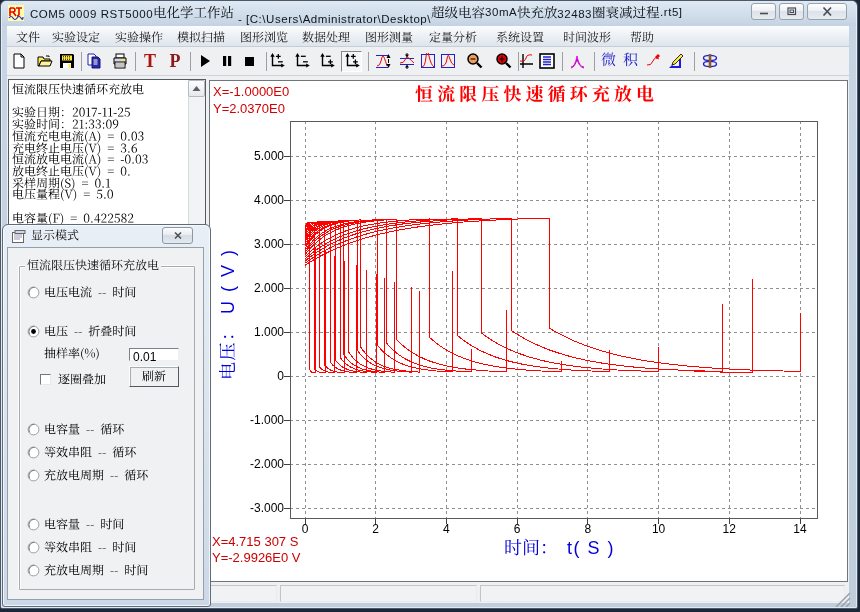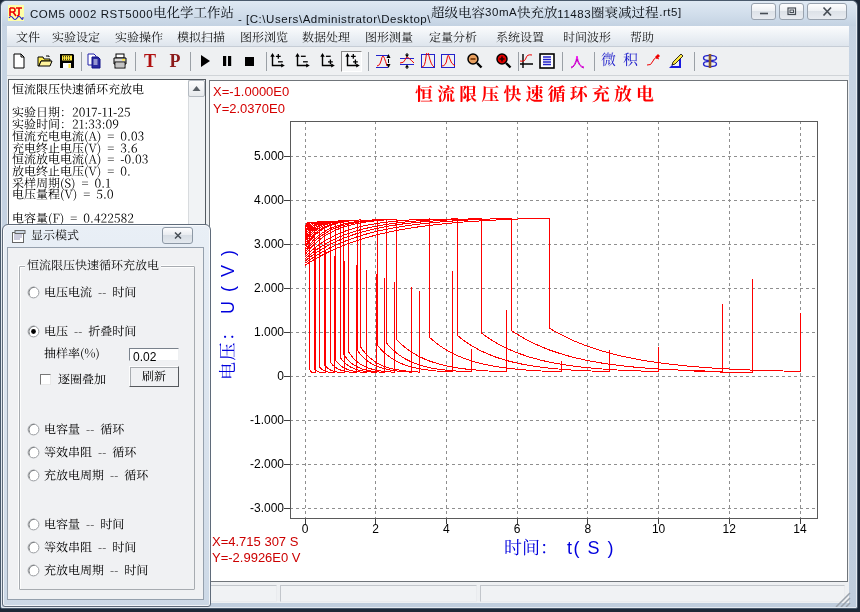--- a/index.html
+++ b/index.html
@@ -15,33 +15,33 @@
 <div style="position:absolute;left:779px;top:3px;width:25px;height:17px;background:linear-gradient(180deg,#fefefe,#eef1f4 45%,#dce1e7 45%,#e8ecf1);border:1px solid #98a2ae;border-radius:3px"></div>
 <svg style="position:absolute;left:779px;top:3px" width="25" height="17">
     <rect x="9" y="5" width="7.5" height="6.5" fill="none" stroke="#464d55" stroke-width="1.2"></rect>
     <rect x="11" y="7" width="3.5" height="2.5" fill="none" stroke="#464d55" stroke-width="1"></rect>
   </svg>
 <div style="position:absolute;left:807px;top:3px;width:40px;height:17px;background:linear-gradient(180deg,#fefefe,#eef1f4 45%,#dce1e7 45%,#e8ecf1);border:1px solid #98a2ae;border-radius:3px"></div>
 <svg style="position:absolute;left:807px;top:3px" width="40" height="17">
     <path d="M16.5 4.5l7.5 8M24 4.5l-7.5 8" stroke="#464d55" stroke-width="1.7"></path>
   </svg>
 <div style="position:absolute;left:30px;top:5px;height:16px;display:flex;align-items:flex-start;font:11.5px 'Liberation Sans',sans-serif;letter-spacing:.55px;color:#10151b">
-    <span style="white-space:pre;margin-top:2.5px">COM5 0002 RST5000</span>
+    <span style="white-space:pre;margin-top:2.5px">COM5 0009 RST5000</span>
     <svg style="flex:none;margin-top:0.5px" width="81" height="15">
       <path d="M5.9 5.3H2.6V2.8H5.9ZM5.9 5.7V8.1H2.6V5.7ZM6.8 5.3V2.8H10.3V5.3ZM6.8 5.7H10.3V8.1H6.8ZM2.6 9.1V8.5H5.9V10.8C5.9 11.8 6.3 12.1 7.7 12.1H9.6C12.4 12.1 13.1 12.0 13.1 11.5C13.1 11.3 12.9 11.2 12.6 11.0L12.6 9.0H12.4C12.2 9.9 12.0 10.8 11.9 11.0C11.8 11.1 11.7 11.1 11.5 11.2C11.2 11.2 10.6 11.2 9.7 11.2H7.8C6.9 11.2 6.8 11.1 6.8 10.6V8.5H10.3V9.3H10.4C10.7 9.3 11.2 9.1 11.2 9.0V2.9C11.5 2.9 11.7 2.8 11.8 2.7L10.7 1.8L10.2 2.4H6.8V0.6C7.1 0.5 7.3 0.4 7.3 0.2L5.9 0.0V2.4H2.7L1.7 1.9V9.4H1.9C2.2 9.4 2.6 9.2 2.6 9.1Z M24.6 2.5C23.8 3.7 22.5 5.0 21.0 6.3V0.8C21.4 0.8 21.5 0.7 21.5 0.5L20.1 0.3V7.0C19.2 7.8 18.3 8.4 17.3 9.0L17.4 9.2C18.4 8.8 19.3 8.3 20.1 7.7V10.9C20.1 11.8 20.5 12.1 21.8 12.1H23.4C25.9 12.1 26.5 11.9 26.5 11.5C26.5 11.3 26.4 11.2 26.1 11.0L26.0 9.0H25.8C25.6 9.9 25.5 10.8 25.4 11.0C25.3 11.1 25.2 11.1 25.0 11.2C24.8 11.2 24.2 11.2 23.5 11.2H21.9C21.2 11.2 21.0 11.0 21.0 10.7V7.1C22.7 5.9 24.2 4.6 25.2 3.4C25.5 3.5 25.6 3.5 25.8 3.4ZM17.6 0.1C16.7 2.9 15.2 5.6 13.8 7.2L14.0 7.3C14.7 6.7 15.4 6.0 16.0 5.2V12.4H16.2C16.5 12.4 16.9 12.2 16.9 12.2V4.4C17.1 4.4 17.3 4.3 17.3 4.1L16.9 4.0C17.5 3.0 18.0 2.0 18.5 0.9C18.8 0.9 18.9 0.8 19.0 0.6Z M29.8 0.3 29.6 0.4C30.1 1.0 30.8 1.9 30.9 2.6C31.8 3.3 32.5 1.4 29.8 0.3ZM32.8 0.1 32.6 0.2C33.1 0.7 33.6 1.7 33.6 2.5C34.5 3.3 35.5 1.3 32.8 0.1ZM33.4 6.5V8.0H27.6L27.7 8.4H33.4V11.1C33.4 11.3 33.3 11.4 33.0 11.4C32.7 11.4 30.9 11.2 30.9 11.2V11.4C31.6 11.5 32.0 11.6 32.3 11.8C32.5 12.0 32.6 12.2 32.7 12.5C34.1 12.3 34.3 11.9 34.3 11.1V8.4H39.6C39.8 8.4 39.9 8.3 39.9 8.2C39.4 7.7 38.7 7.1 38.7 7.1L38.0 8.0H34.3V7.0C34.6 7.0 34.7 6.9 34.7 6.7L34.6 6.7C35.5 6.3 36.4 5.8 36.9 5.4C37.2 5.4 37.4 5.3 37.5 5.2L36.5 4.3L35.9 4.8H29.9L30.0 5.2H35.7C35.2 5.7 34.6 6.2 34.1 6.6ZM37.0 0.1C36.6 1.0 36.0 2.1 35.4 2.9H29.4C29.3 2.7 29.3 2.4 29.2 2.1L28.9 2.1C29.0 3.1 28.5 4.1 28.0 4.4C27.7 4.6 27.5 4.9 27.7 5.2C27.8 5.5 28.3 5.4 28.6 5.2C29.0 4.9 29.4 4.3 29.4 3.4H38.3C38.1 3.9 37.7 4.5 37.5 4.9L37.7 5.0C38.2 4.7 39.1 4.0 39.5 3.5C39.8 3.5 39.9 3.5 40.0 3.4L38.9 2.3L38.3 2.9H35.8C36.6 2.3 37.4 1.5 37.9 0.8C38.2 0.9 38.3 0.8 38.4 0.6Z M41.1 10.9 41.2 11.3H53.1C53.3 11.3 53.4 11.3 53.5 11.1C53.0 10.7 52.2 10.1 52.2 10.1L51.5 10.9H47.7V2.5H52.2C52.4 2.5 52.5 2.4 52.6 2.3C52.1 1.8 51.3 1.2 51.3 1.2L50.6 2.1H42.0L42.1 2.5H46.8V10.9Z M61.0 0.1C60.3 2.4 59.1 4.7 58.0 6.1L58.2 6.3C59.1 5.5 59.9 4.4 60.7 3.2H61.7V12.5H61.9C62.3 12.5 62.6 12.2 62.6 12.2V8.9H66.3C66.5 8.9 66.7 8.8 66.7 8.7C66.2 8.3 65.5 7.7 65.5 7.7L64.9 8.5H62.6V6.0H66.1C66.3 6.0 66.4 5.9 66.4 5.8C66.0 5.4 65.3 4.8 65.3 4.8L64.7 5.6H62.6V3.2H66.7C66.9 3.2 67.0 3.1 67.0 3.0C66.6 2.6 65.9 2.0 65.9 2.0L65.2 2.8H60.9C61.3 2.2 61.6 1.5 61.9 0.8C62.2 0.9 62.3 0.7 62.4 0.6ZM57.8 0.1C57.0 2.7 55.7 5.3 54.4 6.9L54.6 7.0C55.3 6.4 55.9 5.7 56.5 4.9V12.5H56.6C57.0 12.5 57.4 12.2 57.4 12.2V4.3C57.6 4.3 57.7 4.2 57.8 4.0L57.2 3.8C57.8 2.9 58.3 1.9 58.7 0.8C59.0 0.8 59.1 0.7 59.2 0.6Z M69.8 0.1 69.6 0.2C70.0 0.9 70.5 1.9 70.6 2.7C71.4 3.5 72.3 1.7 69.8 0.1ZM68.8 4.3 68.6 4.4C69.3 5.8 69.4 7.9 69.5 8.9C70.1 9.9 71.2 7.5 68.8 4.3ZM72.8 2.4 72.2 3.2H68.0L68.1 3.6H73.6C73.8 3.6 73.9 3.6 74.0 3.4C73.5 3.0 72.8 2.4 72.8 2.4ZM77.4 0.2 76.0 0.1V6.5H74.7L73.7 6.1V12.4H73.8C74.2 12.4 74.5 12.3 74.5 12.2V11.5H78.4V12.3H78.5C78.9 12.3 79.3 12.1 79.3 12.1V7.0C79.6 7.0 79.7 6.9 79.8 6.8L78.8 6.0L78.4 6.5H76.9V3.6H80.0C80.2 3.6 80.3 3.5 80.3 3.4C79.9 3.0 79.2 2.5 79.2 2.5L78.7 3.2H76.9V0.6C77.2 0.5 77.4 0.4 77.4 0.2ZM74.5 11.1V6.9H78.4V11.1ZM68.0 10.6 68.6 11.7C68.7 11.7 68.8 11.5 68.8 11.4C70.9 10.5 72.4 9.9 73.4 9.4L73.4 9.2L71.3 9.8C71.8 8.1 72.4 6.2 72.7 4.9C73.0 4.9 73.2 4.7 73.2 4.6L71.8 4.2C71.6 5.8 71.2 8.1 70.9 9.8C69.6 10.2 68.6 10.5 68.0 10.6Z" fill="#10151b"></path>
     </svg>
     <span style="white-space:pre;margin-top:8px"> - [C:\Users\Administrator\Desktop\</span>
     <svg style="flex:none;margin-top:0.5px" width="54" height="15">
       <path d="M4.9 5.3 3.6 5.2V10.3C3.0 9.9 2.6 9.3 2.2 8.4C2.3 7.8 2.4 7.1 2.5 6.6C2.8 6.6 2.9 6.4 3.0 6.2L1.7 6.0C1.6 8.1 1.3 10.7 0.4 12.3L0.6 12.4C1.4 11.5 1.8 10.2 2.1 8.8C3.2 11.5 4.7 12.0 7.7 12.0C8.9 12.0 11.4 12.0 12.5 12.0C12.5 11.6 12.7 11.3 13.1 11.3V11.1C11.8 11.1 9.0 11.1 7.8 11.1C6.4 11.1 5.3 11.1 4.4 10.8V7.6H6.4C6.6 7.6 6.8 7.6 6.8 7.4C6.4 7.0 5.8 6.5 5.8 6.5L5.2 7.2H4.4V5.7C4.7 5.6 4.8 5.5 4.9 5.3ZM4.7 0.2 3.4 0.1V2.1H1.1L1.2 2.5H3.4V4.4H0.7L0.8 4.8H6.6C6.8 4.8 6.9 4.8 7.0 4.6C6.6 4.2 5.9 3.7 5.9 3.7L5.3 4.4H4.2V2.5H6.4C6.6 2.5 6.7 2.4 6.7 2.3C6.3 1.9 5.6 1.4 5.6 1.4L5.1 2.1H4.2V0.6C4.5 0.5 4.7 0.4 4.7 0.2ZM9.6 0.8H6.4L6.5 1.2H8.5C8.5 2.6 8.1 4.2 6.1 5.6L6.3 5.8C8.8 4.5 9.3 2.8 9.5 1.2H11.6C11.5 2.8 11.4 3.8 11.1 4.0C11.0 4.1 10.9 4.1 10.7 4.1C10.5 4.1 9.6 4.0 9.1 4.0V4.2C9.6 4.3 10.1 4.4 10.2 4.5C10.4 4.7 10.4 4.9 10.4 5.1C10.9 5.1 11.4 5.0 11.7 4.8C12.2 4.4 12.4 3.3 12.4 1.3C12.7 1.3 12.9 1.2 13.0 1.1L12.0 0.3L11.5 0.8ZM7.9 9.2V6.4H11.2V9.2ZM7.9 10.4V9.6H11.2V10.5H11.4C11.7 10.5 12.1 10.3 12.1 10.2V6.6C12.4 6.5 12.6 6.4 12.7 6.3L11.6 5.5L11.1 6.0H8.0L7.1 5.6V10.7H7.2C7.5 10.7 7.9 10.5 7.9 10.4Z M14.0 10.5 14.6 11.6C14.7 11.6 14.8 11.5 14.9 11.3C16.5 10.5 17.7 9.8 18.6 9.3L18.5 9.1C16.7 9.7 14.8 10.3 14.0 10.5ZM22.6 4.6C22.4 4.7 22.2 4.7 22.1 4.8L23.0 5.5L23.3 5.1H24.8C24.5 6.6 23.9 7.9 23.1 9.0C21.9 7.5 21.2 5.5 20.8 3.2L20.8 1.3H23.9C23.6 2.3 23.0 3.7 22.6 4.6ZM17.7 0.7 16.4 0.2C16.0 1.2 15.1 3.1 14.3 3.9C14.2 4.0 13.9 4.0 13.9 4.0L14.4 5.2C14.5 5.2 14.6 5.1 14.7 5.0C15.5 4.8 16.3 4.6 16.8 4.4C16.1 5.5 15.2 6.7 14.4 7.3C14.3 7.4 14.0 7.5 14.0 7.5L14.5 8.7C14.6 8.7 14.7 8.6 14.8 8.4C16.5 7.9 17.9 7.4 18.7 7.1L18.7 6.9C17.3 7.1 16.0 7.3 15.0 7.4C16.4 6.2 17.9 4.5 18.7 3.3C19.0 3.4 19.1 3.3 19.2 3.2L18.0 2.4C17.8 2.9 17.5 3.4 17.1 4.0L14.7 4.1C15.6 3.2 16.6 1.9 17.2 1.0C17.5 1.0 17.6 0.9 17.7 0.7ZM24.8 1.5C25.1 1.4 25.3 1.4 25.4 1.2L24.4 0.4L23.9 0.9H18.4L18.6 1.3H20.0C19.9 5.6 20.0 9.4 17.2 12.3L17.5 12.5C19.9 10.5 20.6 7.8 20.7 4.7C21.1 6.7 21.7 8.4 22.6 9.7C21.7 10.7 20.5 11.6 19.1 12.2L19.2 12.5C20.8 11.9 22.0 11.1 23.0 10.2C23.7 11.1 24.7 11.9 25.8 12.4C26.0 12.0 26.3 11.8 26.6 11.7L26.6 11.5C25.4 11.1 24.4 10.4 23.6 9.6C24.7 8.3 25.3 6.9 25.8 5.2C26.1 5.2 26.2 5.2 26.3 5.1L25.3 4.2L24.8 4.7H23.4C23.9 3.7 24.5 2.3 24.8 1.5Z M32.9 5.3H29.6V2.8H32.9ZM32.9 5.7V8.1H29.6V5.7ZM33.8 5.3V2.8H37.3V5.3ZM33.8 5.7H37.3V8.1H33.8ZM29.6 9.1V8.5H32.9V10.8C32.9 11.8 33.3 12.1 34.7 12.1H36.6C39.4 12.1 40.1 12.0 40.1 11.5C40.1 11.3 39.9 11.2 39.6 11.0L39.6 9.0H39.4C39.2 9.9 39.0 10.8 38.9 11.0C38.8 11.1 38.7 11.1 38.5 11.2C38.2 11.2 37.6 11.2 36.7 11.2H34.8C33.9 11.2 33.8 11.1 33.8 10.6V8.5H37.3V9.3H37.4C37.7 9.3 38.2 9.1 38.2 9.0V2.9C38.5 2.9 38.7 2.8 38.8 2.7L37.7 1.8L37.2 2.4H33.8V0.6C34.1 0.5 34.3 0.4 34.3 0.2L32.9 0.0V2.4H29.7L28.7 1.9V9.4H28.9C29.2 9.4 29.6 9.2 29.6 9.1Z M46.3 0.0 46.2 0.1C46.6 0.5 47.1 1.1 47.2 1.7C48.2 2.2 48.9 0.4 46.3 0.0ZM48.4 3.0 48.3 3.1C49.3 3.7 50.7 4.7 51.2 5.6C52.3 6.0 52.4 3.8 48.4 3.0ZM46.3 3.3 45.1 2.7C44.6 3.7 43.3 5.0 42.1 5.8L42.2 6.0C43.7 5.4 45.1 4.3 45.8 3.4C46.1 3.5 46.3 3.4 46.3 3.3ZM42.7 1.2 42.5 1.2C42.6 2.1 42.1 2.9 41.5 3.2C41.3 3.4 41.1 3.7 41.2 4.0C41.4 4.3 41.9 4.2 42.2 4.0C42.6 3.7 42.9 3.1 42.9 2.2H51.8C51.7 2.7 51.5 3.3 51.4 3.7L51.6 3.8C52.0 3.4 52.6 2.8 52.9 2.4C53.1 2.4 53.3 2.4 53.4 2.3L52.3 1.3L51.8 1.9H42.9C42.8 1.7 42.8 1.5 42.7 1.2ZM44.7 12.2V11.6H49.7V12.4H49.9C50.2 12.4 50.6 12.2 50.6 12.1V8.6C50.8 8.6 51.0 8.5 51.1 8.4L50.1 7.6L49.6 8.1H44.8L44.1 7.8C45.5 6.9 46.8 5.8 47.5 4.8C48.5 6.6 50.5 8.1 52.7 9.1C52.8 8.7 53.1 8.4 53.5 8.3L53.5 8.1C51.2 7.4 48.9 6.1 47.7 4.7C48.1 4.6 48.2 4.6 48.3 4.4L46.7 4.1C46.0 5.8 43.3 8.0 41.0 9.1L41.1 9.3C42.0 9.0 43.0 8.5 43.8 8.0V12.5H44.0C44.3 12.5 44.7 12.3 44.7 12.2ZM49.7 8.5V11.2H44.7V8.5Z" fill="#10151b"></path>
     </svg>
     <span style="white-space:pre;margin-top:1px">30mA</span>
     <svg style="flex:none;margin-top:0.5px" width="40" height="15">
       <path d="M2.6 0.1V12.5H2.7C3.1 12.5 3.4 12.3 3.4 12.1V0.6C3.8 0.6 3.9 0.4 3.9 0.2ZM1.5 2.7C1.5 3.7 1.2 4.7 0.8 5.2C0.6 5.4 0.5 5.7 0.6 6.0C0.9 6.2 1.4 6.1 1.6 5.7C1.9 5.2 2.1 4.1 1.7 2.7ZM3.9 2.4 3.7 2.5C4.0 3.0 4.3 3.9 4.3 4.6C5.0 5.3 5.9 3.7 3.9 2.4ZM10.5 3.2V6.5H8.2C8.4 5.5 8.4 4.4 8.4 3.2ZM7.5 0.2 7.5 2.8H5.0L5.2 3.2H7.5C7.5 4.4 7.5 5.5 7.4 6.5H4.0L4.1 6.9H7.3C7.0 9.2 6.1 10.8 3.6 11.9L3.8 12.2C6.7 11.0 7.8 9.3 8.2 6.9H8.3C8.6 8.9 9.5 11.0 12.3 12.1C12.4 11.7 12.7 11.5 13.1 11.4L13.2 11.3C10.1 10.3 9.0 8.7 8.5 6.9H12.8C13.0 6.9 13.1 6.8 13.1 6.7C12.8 6.3 12.1 5.7 12.1 5.7L11.6 6.5H11.3V3.3C11.6 3.3 11.8 3.2 11.9 3.1L10.8 2.3L10.3 2.8H8.4L8.4 0.7C8.7 0.7 8.9 0.6 8.9 0.4Z M19.2 -0.0 19.0 0.1C19.6 0.5 20.3 1.3 20.5 2.0C21.4 2.6 22.0 0.7 19.2 -0.0ZM25.2 1.4 24.5 2.2H14.1L14.3 2.6H26.1C26.3 2.6 26.4 2.5 26.4 2.4C25.9 2.0 25.2 1.4 25.2 1.4ZM22.2 3.5 22.0 3.7C22.7 4.1 23.5 4.9 24.1 5.6C21.0 5.7 18.0 5.8 16.3 5.8C17.7 5.2 19.3 4.2 20.1 3.5C20.4 3.5 20.6 3.4 20.7 3.3L19.4 2.6C18.7 3.5 17.0 5.0 15.7 5.6C15.6 5.7 15.3 5.7 15.3 5.7L16.0 6.9C16.0 6.8 16.1 6.8 16.1 6.7L18.1 6.5V7.4C18.0 9.1 17.3 11.0 14.0 12.3L14.1 12.5C18.3 11.3 19.0 9.2 19.0 7.4V6.4L21.3 6.2V11.2C21.3 11.9 21.6 12.1 22.6 12.1H24.0C26.1 12.1 26.5 12.0 26.5 11.6C26.5 11.4 26.4 11.3 26.1 11.2L26.1 9.6H25.9C25.8 10.3 25.6 11.0 25.5 11.2C25.5 11.3 25.4 11.3 25.3 11.3C25.1 11.3 24.6 11.3 24.1 11.3H22.8C22.2 11.3 22.2 11.3 22.2 11.0V6.3V6.1L24.4 5.8C24.6 6.2 24.8 6.5 24.9 6.7C26.0 7.3 26.4 5.1 22.2 3.5Z M29.8 0.2 29.6 0.3C30.1 0.9 30.7 1.8 30.8 2.5C31.7 3.1 32.4 1.3 29.8 0.2ZM32.9 2.1 32.3 2.8H27.5L27.6 3.2H29.3C29.3 6.6 29.1 9.7 27.5 12.3L27.7 12.5C29.3 10.5 29.9 8.2 30.1 5.6H32.1C32.0 9.1 31.7 10.8 31.3 11.2C31.2 11.3 31.1 11.3 30.9 11.3C30.6 11.3 30.0 11.3 29.6 11.2L29.6 11.5C30.0 11.5 30.3 11.6 30.5 11.8C30.6 11.9 30.7 12.1 30.7 12.4C31.1 12.4 31.6 12.3 32.0 11.9C32.5 11.3 32.8 9.6 32.9 5.7C33.2 5.7 33.4 5.6 33.5 5.5L32.5 4.7L32.0 5.2H30.1C30.1 4.6 30.1 3.9 30.2 3.2H33.7C33.9 3.2 34.0 3.2 34.0 3.0C33.6 2.6 32.9 2.1 32.9 2.1ZM36.7 0.4 35.2 0.1C34.9 2.5 34.1 4.9 33.2 6.4L33.4 6.5C33.9 5.9 34.4 5.2 34.9 4.4C35.1 6.0 35.5 7.5 36.1 8.8C35.2 10.2 34.0 11.3 32.4 12.3L32.5 12.5C34.2 11.7 35.5 10.7 36.5 9.6C37.1 10.7 38.0 11.7 39.2 12.5C39.3 12.0 39.6 11.8 40.1 11.8L40.1 11.7C38.7 11.0 37.7 10.1 36.9 8.9C38.0 7.4 38.6 5.6 38.9 3.5H39.7C39.9 3.5 40.0 3.4 40.0 3.3C39.6 2.9 38.9 2.3 38.9 2.3L38.3 3.1H35.5C35.7 2.4 36.0 1.6 36.2 0.7C36.5 0.7 36.6 0.6 36.7 0.4ZM35.3 3.5H37.9C37.7 5.2 37.2 6.8 36.5 8.2C35.8 6.9 35.4 5.5 35.1 4.0Z" fill="#10151b"></path>
     </svg>
-    <span style="white-space:pre;margin-top:2.5px">11483</span>
+    <span style="white-space:pre;margin-top:2.5px">32483</span>
     <svg style="flex:none;margin-top:0.5px" width="68" height="15">
       <path d="M3.7 1.8 3.5 1.9C3.9 2.3 4.3 2.9 4.4 3.4C5.0 3.9 5.8 2.6 3.7 1.8ZM11.3 1.3V11.1H2.2V1.3ZM2.2 12.1V11.5H11.3V12.4H11.4C11.7 12.4 12.2 12.1 12.2 12.0V1.4C12.4 1.4 12.7 1.3 12.8 1.2L11.7 0.3L11.2 0.9H2.3L1.3 0.4V12.5H1.5C1.9 12.5 2.2 12.2 2.2 12.1ZM9.3 3.2 8.8 3.8H8.1C8.5 3.4 8.9 2.9 9.2 2.5C9.5 2.5 9.7 2.4 9.7 2.3L8.7 1.8C8.3 2.5 8.0 3.3 7.6 3.8H6.5C6.7 3.2 6.9 2.6 7.0 2.1C7.3 2.1 7.5 2.0 7.6 1.8L6.3 1.5C6.1 2.2 5.9 3.0 5.7 3.8H3.1L3.3 4.2H5.5C5.3 4.6 5.2 4.9 5.0 5.3H2.6L2.7 5.7H4.7C4.1 6.6 3.4 7.5 2.5 8.1L2.6 8.3C3.4 7.8 4.0 7.3 4.6 6.8V9.6C4.6 10.2 4.8 10.4 5.8 10.4H7.3C9.5 10.4 9.9 10.3 9.9 9.9C9.9 9.8 9.8 9.7 9.5 9.6L9.5 8.3H9.3C9.2 8.9 9.1 9.4 9.0 9.6C8.9 9.7 8.9 9.7 8.7 9.7C8.5 9.7 8.0 9.7 7.4 9.7H5.9C5.4 9.7 5.3 9.7 5.3 9.5V7.1H7.8C7.8 7.8 7.7 8.2 7.6 8.3C7.5 8.4 7.5 8.4 7.3 8.4C7.1 8.4 6.6 8.3 6.3 8.3V8.6C6.6 8.6 6.9 8.7 7.0 8.8C7.1 8.9 7.1 9.1 7.1 9.2C7.5 9.2 7.8 9.1 8.0 9.0C8.4 8.8 8.5 8.3 8.5 7.2C8.8 7.1 8.9 7.1 9.0 7.0L8.1 6.3L7.7 6.7H5.5L4.9 6.4C5.1 6.2 5.3 6.0 5.5 5.7H8.1C8.6 6.7 9.4 7.6 10.4 8.1C10.5 7.7 10.7 7.5 11.0 7.5L11.1 7.3C10.1 7.0 9.0 6.4 8.5 5.7H10.6C10.8 5.7 10.9 5.6 10.9 5.5C10.5 5.1 10.0 4.7 10.0 4.7L9.5 5.3H5.7C6.0 4.9 6.2 4.6 6.3 4.2H9.9C10.1 4.2 10.2 4.1 10.2 3.9C9.9 3.6 9.3 3.2 9.3 3.2Z M19.3 -0.0 19.2 0.1C19.6 0.4 20.1 1.0 20.2 1.6C21.1 2.2 21.8 0.4 19.3 -0.0ZM25.1 1.0 24.5 1.8H14.2L14.3 2.2H26.0C26.1 2.2 26.3 2.1 26.3 2.0C25.9 1.5 25.1 1.0 25.1 1.0ZM25.3 4.1 24.7 4.8H24.0V3.8C24.3 3.7 24.5 3.6 24.6 3.5L23.5 2.7L23.0 3.2H17.5L16.6 2.8V4.8H14.1L14.2 5.2H16.6V7.6H16.7C17.1 7.6 17.4 7.4 17.4 7.3V6.9H19.4C18.1 8.1 16.2 9.3 14.1 10.0L14.2 10.2C15.5 9.9 16.8 9.4 17.9 8.9V10.9C17.9 11.1 17.8 11.2 17.4 11.5L18.0 12.4C18.1 12.3 18.2 12.2 18.3 12.0C19.7 11.4 21.0 10.7 21.8 10.3L21.7 10.1C20.6 10.5 19.5 10.8 18.8 11.0V8.4C19.5 8.0 20.1 7.5 20.6 7.0C21.4 9.8 23.1 11.5 25.7 12.4C25.8 12.0 26.1 11.7 26.5 11.7L26.5 11.5C24.8 11.1 23.4 10.3 22.3 9.2C23.4 8.9 24.5 8.3 25.2 7.9C25.5 8.0 25.6 7.9 25.7 7.8L24.6 7.1C24.1 7.6 23.0 8.4 22.1 9.0C21.6 8.4 21.2 7.7 20.9 6.9H23.2V7.4H23.3C23.6 7.4 24.0 7.2 24.0 7.1V5.2H26.1C26.2 5.2 26.4 5.2 26.4 5.0C26.0 4.6 25.3 4.1 25.3 4.1ZM23.2 6.5H17.4V5.2H23.2ZM23.2 3.6V4.8H17.4V3.6Z M28.1 0.7 28.0 0.8C28.6 1.3 29.2 2.2 29.3 3.0C30.3 3.7 31.0 1.7 28.1 0.7ZM28.1 8.3C28.0 8.3 27.6 8.3 27.6 8.3V8.6C27.8 8.6 28.0 8.6 28.2 8.8C28.5 9.0 28.5 10.0 28.4 11.3C28.4 11.7 28.5 12.0 28.8 12.0C29.2 12.0 29.4 11.6 29.4 11.1C29.5 10.1 29.1 9.4 29.1 8.8C29.1 8.5 29.2 8.1 29.3 7.8C29.5 7.2 30.3 4.6 30.7 3.3L30.5 3.2C28.7 7.6 28.7 7.6 28.5 8.0C28.3 8.3 28.3 8.3 28.1 8.3ZM37.4 0.5 37.2 0.6C37.6 0.9 38.0 1.5 38.0 1.9C38.8 2.5 39.6 0.9 37.4 0.5ZM34.9 3.8 34.3 4.5H32.3L32.4 4.9H35.6C35.7 4.9 35.9 4.9 35.9 4.7C35.5 4.3 34.9 3.8 34.9 3.8ZM34.8 6.7V8.9H33.2V6.7ZM33.2 10.2V9.3H34.8V9.9H34.9C35.1 9.9 35.5 9.7 35.5 9.6V6.8C35.7 6.7 35.9 6.6 35.9 6.5L35.1 5.9L34.7 6.3H33.3L32.5 5.9V10.4H32.6C32.9 10.4 33.2 10.3 33.2 10.2ZM38.9 1.7 38.3 2.5H36.8C36.7 1.9 36.7 1.3 36.8 0.7C37.1 0.6 37.2 0.5 37.2 0.3L35.9 0.1C35.9 0.9 35.9 1.7 35.9 2.5H32.1L31.1 2.0V5.9C31.1 8.2 30.9 10.5 29.6 12.3L29.8 12.5C31.8 10.7 31.9 8.0 31.9 5.9V2.9H35.9C36.0 5.1 36.3 7.1 36.9 8.8C36.0 10.3 34.8 11.4 33.3 12.2L33.5 12.4C35.0 11.8 36.2 10.9 37.2 9.6C37.5 10.4 37.8 11.0 38.2 11.6C38.7 12.2 39.4 12.7 39.8 12.4C40.0 12.2 39.9 12.0 39.6 11.4L39.9 9.3L39.7 9.2C39.5 9.8 39.3 10.4 39.1 10.7C39.0 11.0 39.0 11.0 38.8 10.8C38.4 10.2 38.0 9.6 37.7 8.8C38.4 7.7 38.9 6.5 39.2 4.9C39.5 5.0 39.7 4.9 39.8 4.7L38.5 4.2C38.3 5.6 37.9 6.8 37.4 7.8C37.0 6.3 36.8 4.6 36.8 2.9H39.6C39.8 2.9 39.9 2.8 39.9 2.7C39.5 2.3 38.9 1.7 38.9 1.7Z M46.0 4.6 45.9 4.8C46.7 5.6 47.1 6.8 47.4 7.6C48.2 8.4 49.0 6.1 46.0 4.6ZM41.9 0.3 41.7 0.4C42.4 1.1 43.2 2.3 43.4 3.2C44.4 3.9 45.0 1.9 41.9 0.3ZM52.4 2.2 51.8 3.1H50.9V0.7C51.2 0.7 51.3 0.5 51.4 0.3L50.0 0.2V3.1H44.9L45.0 3.5H50.0V9.2C50.0 9.4 49.9 9.5 49.7 9.5C49.3 9.5 47.6 9.4 47.6 9.4V9.6C48.3 9.7 48.8 9.8 49.0 10.0C49.2 10.1 49.3 10.3 49.4 10.6C50.7 10.5 50.9 10.0 50.9 9.3V3.5H53.1C53.3 3.5 53.4 3.4 53.5 3.2C53.1 2.8 52.4 2.2 52.4 2.2ZM43.1 9.6C42.5 10.0 41.6 10.8 40.9 11.3L41.7 12.3C41.8 12.3 41.8 12.1 41.8 12.0C42.3 11.4 43.1 10.4 43.4 9.9C43.6 9.8 43.7 9.8 43.9 9.9C45.1 11.6 46.4 12.1 48.9 12.1C50.4 12.1 51.6 12.1 52.8 12.1C52.9 11.7 53.1 11.4 53.5 11.3V11.1C51.9 11.2 50.7 11.2 49.2 11.2C46.7 11.2 45.3 10.9 44.1 9.6C44.0 9.5 44.0 9.5 43.9 9.5V5.1C44.3 5.1 44.5 5.0 44.6 4.9L43.4 3.9L42.9 4.6H41.0L41.1 5.0H43.1Z M58.7 11.6 58.8 12.0H66.8C67.0 12.0 67.1 11.9 67.2 11.8C66.8 11.3 66.0 10.8 66.0 10.8L65.4 11.6H63.4V9.2H66.2C66.4 9.2 66.5 9.1 66.6 9.0C66.2 8.6 65.5 8.1 65.5 8.1L64.9 8.8H63.4V6.7H66.4C66.6 6.7 66.7 6.7 66.8 6.5C66.4 6.1 65.7 5.6 65.7 5.6L65.0 6.3H59.5L59.6 6.7H62.5V8.8H59.6L59.7 9.2H62.5V11.6ZM60.1 1.0V5.4H60.2C60.6 5.4 61.0 5.1 61.0 5.1V4.6H65.0V5.2H65.2C65.4 5.2 65.9 5.0 65.9 4.9V1.5C66.1 1.5 66.3 1.4 66.4 1.3L65.4 0.5L64.9 1.0H61.0L60.1 0.6ZM61.0 4.2V1.4H65.0V4.2ZM58.5 0.1C57.7 0.7 56.0 1.5 54.5 1.9L54.6 2.1C55.3 2.0 56.1 1.8 56.8 1.7V4.0H54.5L54.6 4.4H56.6C56.2 6.3 55.5 8.1 54.4 9.5L54.6 9.7C55.5 8.8 56.2 7.8 56.8 6.7V12.4H56.9C57.3 12.4 57.6 12.2 57.6 12.1V5.6C58.1 6.1 58.6 6.7 58.7 7.3C59.5 7.9 60.2 6.3 57.6 5.2V4.4H59.4C59.6 4.4 59.7 4.4 59.8 4.2C59.4 3.8 58.7 3.3 58.7 3.3L58.1 4.0H57.6V1.5C58.1 1.3 58.6 1.2 59.0 1.0C59.3 1.1 59.5 1.1 59.6 1.0Z" fill="#10151b"></path>
     </svg>
     <span style="white-space:pre;margin-top:1px">.rt5]</span>
   </div>
 <div style="position:absolute;left:7px;top:26px;width:842px;height:577px;background:#eef0f2"></div>
 <div style="position:absolute;left:7px;top:26px;width:842px;height:21px;background:linear-gradient(180deg,#fbfcfd,#dee5ed);border-bottom:1px solid #c6cdd6"></div>
 <svg style="position:absolute;left:15.5px;top:30.5px" width="26" height="16">
     <path d="M4.9 0.5 4.8 0.6C5.4 1.1 6.1 2.0 6.3 2.7C7.2 3.3 7.8 1.4 4.9 0.5ZM8.4 3.5C8.0 5.2 7.2 6.7 6.1 7.9C4.8 6.8 3.8 5.3 3.3 3.5ZM10.4 2.3 9.7 3.1H0.6L0.7 3.5H3.0C3.5 5.5 4.4 7.2 5.6 8.5C4.3 9.7 2.6 10.6 0.5 11.3L0.6 11.5C2.9 10.9 4.7 10.1 6.0 8.9C7.3 10.1 8.8 10.9 10.7 11.5C10.8 11.1 11.2 10.8 11.6 10.8L11.6 10.7C9.7 10.2 8.0 9.5 6.6 8.4C8.0 7.1 8.9 5.4 9.4 3.5H11.2C11.3 3.5 11.4 3.4 11.5 3.3C11.1 2.9 10.4 2.3 10.4 2.3Z M19.1 0.6V3.3H17.3C17.5 2.8 17.7 2.3 17.9 1.8C18.1 1.8 18.3 1.7 18.3 1.5L17.1 1.1C16.8 2.9 16.1 4.7 15.4 5.9L15.6 6.0C16.2 5.4 16.7 4.6 17.1 3.6H19.1V6.6H15.4L15.5 6.9H19.1V11.5H19.3C19.6 11.5 19.9 11.3 19.9 11.2V6.9H23.3C23.5 6.9 23.6 6.9 23.6 6.7C23.2 6.3 22.6 5.8 22.6 5.8L22.0 6.6H19.9V3.6H23.0C23.1 3.6 23.2 3.6 23.3 3.5C22.9 3.1 22.2 2.6 22.2 2.6L21.7 3.3H19.9V1.1C20.2 1.1 20.3 0.9 20.4 0.8ZM15.1 0.5C14.5 2.8 13.4 5.1 12.4 6.5L12.6 6.6C13.1 6.1 13.6 5.5 14.1 4.8V11.5H14.2C14.5 11.5 14.8 11.3 14.9 11.2V4.1C15.1 4.0 15.2 4.0 15.2 3.9L14.7 3.7C15.1 2.9 15.5 2.0 15.8 1.2C16.1 1.2 16.2 1.1 16.3 0.9Z" fill="#1a1a1a"></path>
   </svg>
@@ -427,20 +427,20 @@
 <svg style="position:absolute;left:27px;top:563.8px" width="14" height="14">
     <circle cx="6.5" cy="6.5" r="5.4" fill="#fff" stroke="#9a9da1" stroke-width="1"></circle>
     <path d="M2.7 9.3A5.4 5.4 0 0 1 7.5 1.3" fill="none" stroke="#787b7e" stroke-width="1"></path>
   </svg>
 <svg style="position:absolute;left:44px;top:563.8px" width="140" height="15">
     <path d="M5.1 0.3 4.9 0.4C5.4 0.8 6.0 1.5 6.2 2.1C7.0 2.7 7.5 1.0 5.1 0.3ZM10.4 1.6 9.7 2.3H0.6L0.7 2.7H11.2C11.3 2.7 11.5 2.6 11.5 2.5C11.1 2.1 10.4 1.6 10.4 1.6ZM7.7 3.5 7.6 3.6C8.2 4.0 8.9 4.7 9.4 5.3C6.6 5.4 4.0 5.5 2.5 5.5C3.7 5.0 5.1 4.1 5.9 3.4C6.1 3.5 6.3 3.4 6.4 3.3L5.3 2.7C4.6 3.5 3.1 4.8 1.9 5.4C1.8 5.4 1.6 5.4 1.6 5.4L2.2 6.5C2.2 6.4 2.3 6.4 2.4 6.3L4.1 6.2V6.9C4.0 8.4 3.4 10.1 0.5 11.3L0.6 11.5C4.3 10.4 4.9 8.5 4.9 6.9V6.1L7.0 5.9V10.4C7.0 11.0 7.2 11.2 8.1 11.2H9.3C11.2 11.2 11.6 11.0 11.6 10.7C11.6 10.5 11.5 10.4 11.2 10.3L11.2 8.9H11.1C10.9 9.5 10.8 10.1 10.7 10.3C10.6 10.4 10.6 10.4 10.5 10.4C10.3 10.4 9.9 10.4 9.4 10.4H8.2C7.8 10.4 7.7 10.4 7.7 10.2V6.0V5.8L9.6 5.6C9.9 5.8 10.1 6.1 10.2 6.4C11.1 6.9 11.4 4.9 7.7 3.5Z M14.5 0.6 14.3 0.6C14.7 1.1 15.3 1.9 15.4 2.6C16.2 3.2 16.8 1.6 14.5 0.6ZM17.3 2.2 16.7 2.9H12.5L12.6 3.3H14.0C14.0 6.3 13.8 9.0 12.5 11.3L12.6 11.4C14.1 9.7 14.6 7.7 14.7 5.3H16.5C16.4 8.4 16.2 10.0 15.9 10.3C15.7 10.4 15.6 10.4 15.5 10.4C15.2 10.4 14.7 10.4 14.3 10.3L14.3 10.5C14.6 10.6 15.0 10.7 15.1 10.8C15.2 11.0 15.3 11.2 15.3 11.4C15.7 11.4 16.1 11.3 16.4 11.0C16.9 10.4 17.2 8.9 17.3 5.4C17.5 5.4 17.7 5.3 17.8 5.2L16.9 4.5L16.4 5.0H14.7C14.8 4.4 14.8 3.9 14.8 3.3H18.0C18.1 3.3 18.2 3.2 18.3 3.1C17.9 2.7 17.3 2.2 17.3 2.2ZM20.6 0.7 19.3 0.4C19.0 2.6 18.3 4.7 17.5 6.1L17.7 6.2C18.2 5.7 18.6 5.0 19.0 4.3C19.2 5.7 19.5 7.0 20.1 8.2C19.3 9.4 18.2 10.4 16.8 11.3L16.9 11.4C18.4 10.8 19.5 9.9 20.4 8.9C21.0 9.9 21.8 10.8 22.9 11.4C23.0 11.1 23.2 10.9 23.6 10.8L23.6 10.7C22.4 10.1 21.5 9.3 20.8 8.3C21.8 6.9 22.3 5.3 22.6 3.5H23.3C23.5 3.5 23.6 3.4 23.6 3.3C23.2 2.9 22.6 2.4 22.6 2.4L22.0 3.1H19.5C19.8 2.5 20.0 1.8 20.2 1.0C20.4 1.0 20.6 0.9 20.6 0.7ZM19.4 3.5H21.7C21.5 5.0 21.1 6.4 20.4 7.6C19.8 6.5 19.4 5.3 19.2 3.9Z M29.2 5.1H26.3V2.8H29.2ZM29.2 5.4V7.6H26.3V5.4ZM30.0 5.1V2.8H33.2V5.1ZM30.0 5.4H33.2V7.6H30.0ZM26.3 8.5V7.9H29.2V10.0C29.2 10.9 29.6 11.1 30.9 11.1H32.6C35.1 11.1 35.6 11.0 35.6 10.5C35.6 10.4 35.5 10.3 35.2 10.2L35.2 8.3H35.0C34.8 9.2 34.7 9.9 34.5 10.1C34.5 10.2 34.4 10.3 34.2 10.3C34.0 10.3 33.4 10.3 32.6 10.3H30.9C30.2 10.3 30.0 10.2 30.0 9.8V7.9H33.2V8.6H33.3C33.6 8.6 33.9 8.4 34.0 8.4V3.0C34.2 2.9 34.4 2.8 34.5 2.7L33.5 2.0L33.0 2.5H30.0V0.9C30.3 0.8 30.5 0.7 30.5 0.6L29.2 0.4V2.5H26.4L25.5 2.1V8.8H25.7C26.0 8.8 26.3 8.6 26.3 8.5Z M37.9 1.4V4.9C37.9 7.2 37.8 9.5 36.5 11.3L36.6 11.4C38.5 9.6 38.7 7.0 38.7 4.9V1.7H45.6V10.2C45.6 10.3 45.5 10.4 45.3 10.4C45.0 10.4 43.8 10.3 43.8 10.3V10.5C44.3 10.6 44.6 10.7 44.8 10.8C45.0 10.9 45.0 11.2 45.1 11.4C46.2 11.3 46.4 10.9 46.4 10.2V1.9C46.7 1.9 46.9 1.7 47.0 1.6L45.9 0.8L45.4 1.4H38.8L37.9 0.9ZM41.5 2.0V3.3H39.4L39.5 3.7H41.5V5.1H39.2L39.3 5.5H44.7C44.9 5.5 45.0 5.4 45.0 5.3C44.7 5.0 44.1 4.5 44.1 4.5L43.6 5.1H42.3V3.7H44.4C44.6 3.7 44.7 3.6 44.7 3.5C44.4 3.2 43.8 2.8 43.8 2.8L43.4 3.3H42.3V2.4C42.5 2.4 42.6 2.3 42.6 2.1ZM39.9 6.6V10.1H40.0C40.3 10.1 40.6 10.0 40.6 9.9V9.2H43.4V9.9H43.5C43.8 9.9 44.1 9.7 44.1 9.6V7.0C44.4 7.0 44.5 6.9 44.6 6.9L43.7 6.2L43.3 6.6H40.7L39.9 6.2ZM40.6 8.9V7.0H43.4V8.9Z M50.3 8.4C49.9 9.6 49.1 10.7 48.4 11.3L48.6 11.4C49.5 10.9 50.4 10.1 51.0 9.1C51.2 9.1 51.4 9.0 51.4 8.9ZM52.2 8.5 52.1 8.6C52.5 9.0 53.1 9.8 53.3 10.4C54.0 10.9 54.7 9.3 52.2 8.5ZM52.7 0.6V2.3H50.5V1.0C50.8 1.0 50.9 0.9 50.9 0.7L49.8 0.6V2.3H48.6L48.7 2.7H49.8V7.7H48.4L48.5 8.1H54.7C54.9 8.1 55.0 8.0 55.0 7.9C54.7 7.5 54.1 7.0 54.1 7.0L53.7 7.7H53.4V2.7H54.6C54.8 2.7 54.9 2.6 54.9 2.5C54.6 2.2 54.1 1.7 54.1 1.7L53.6 2.3H53.4V1.1C53.7 1.0 53.9 0.9 53.9 0.7ZM50.5 2.7H52.7V4.0H50.5ZM50.5 7.7V6.2H52.7V7.7ZM50.5 4.4H52.7V5.8H50.5ZM58.3 1.5V3.8H56.0V1.5ZM55.3 1.2V5.4C55.3 7.6 55.1 9.7 53.5 11.3L53.7 11.4C55.3 10.2 55.8 8.6 56.0 6.9H58.3V10.2C58.3 10.4 58.2 10.4 58.0 10.4C57.7 10.4 56.6 10.3 56.6 10.3V10.5C57.1 10.6 57.4 10.7 57.6 10.8C57.7 10.9 57.8 11.2 57.8 11.4C58.9 11.3 59.0 10.9 59.0 10.3V1.7C59.3 1.7 59.5 1.5 59.5 1.5L58.5 0.7L58.2 1.2H56.2L55.3 0.8ZM58.3 4.2V6.6H56.0C56.0 6.2 56.0 5.7 56.0 5.3V4.2Z M66.5 7.6H69.6V7.0H66.5Z M70.7 7.6H73.8V7.0H70.7Z M85.7 5.1 85.6 5.2C86.2 6.0 86.9 7.1 87.0 8.1C87.8 8.9 88.6 6.7 85.7 5.1ZM83.9 8.5H82.0V5.4H83.9ZM81.3 1.1V10.5H81.4C81.8 10.5 82.0 10.3 82.0 10.2V8.9H83.9V9.9H84.0C84.3 9.9 84.6 9.7 84.6 9.6V2.0C84.9 2.0 85.1 1.9 85.2 1.8L84.2 1.0L83.8 1.5H82.2ZM83.9 5.0H82.0V1.9H83.9ZM90.9 2.6 90.4 3.4H89.8V1.0C90.1 1.0 90.2 0.9 90.3 0.7L89.0 0.6V3.4H84.9L85.0 3.7H89.0V10.2C89.0 10.4 88.9 10.5 88.7 10.5C88.4 10.5 86.8 10.3 86.8 10.3V10.5C87.5 10.6 87.8 10.7 88.1 10.9C88.3 11.0 88.3 11.2 88.4 11.4C89.7 11.3 89.8 10.9 89.8 10.2V3.7H91.6C91.8 3.7 91.9 3.7 92.0 3.5C91.6 3.1 90.9 2.6 90.9 2.6Z M94.4 0.4 94.3 0.5C94.8 1.0 95.5 1.9 95.7 2.6C96.6 3.1 97.2 1.4 94.4 0.4ZM94.9 2.1 93.7 2.0V11.4H93.8C94.1 11.4 94.5 11.3 94.5 11.1V2.5C94.8 2.4 94.9 2.3 94.9 2.1ZM99.8 8.4H96.8V6.3H99.8ZM96.0 3.3V9.9H96.1C96.5 9.9 96.8 9.7 96.8 9.6V8.7H99.8V9.7H99.9C100.2 9.7 100.5 9.5 100.5 9.4V4.1C100.7 4.1 100.9 4.0 101.0 3.9L100.1 3.3L99.7 3.7H96.9ZM99.8 4.1V5.9H96.8V4.1ZM102.1 1.5H97.0L97.1 1.8H102.2V10.1C102.2 10.3 102.1 10.4 101.9 10.4C101.6 10.4 100.2 10.3 100.2 10.3V10.5C100.8 10.6 101.1 10.7 101.3 10.8C101.5 10.9 101.6 11.1 101.6 11.4C102.8 11.3 103.0 10.8 103.0 10.2V2.0C103.2 1.9 103.4 1.8 103.5 1.7L102.5 0.9Z" fill="#000"></path>
   </svg>
 <svg style="position:absolute;left:44px;top:347px" width="70" height="15">
     <path d="M7.5 6.9V10.2H5.6V6.9ZM7.5 6.5H5.6V3.5H7.5ZM8.3 6.9H10.2V10.2H8.3ZM8.3 6.5V3.5H10.2V6.5ZM4.9 3.1V3.2C4.6 2.9 4.0 2.4 4.0 2.4L3.5 3.1H3.1V0.9C3.4 0.9 3.5 0.8 3.5 0.6L2.3 0.5V3.1H0.5L0.6 3.4H2.3V6.2C1.5 6.4 0.8 6.6 0.4 6.7L0.9 7.7C1.0 7.6 1.1 7.5 1.1 7.4L2.3 6.9V10.2C2.3 10.4 2.3 10.5 2.1 10.5C1.9 10.5 0.8 10.4 0.8 10.4V10.6C1.3 10.7 1.6 10.7 1.7 10.9C1.9 11.0 1.9 11.2 1.9 11.4C3.0 11.3 3.1 10.9 3.1 10.3V6.5L4.8 5.7L4.8 5.5L3.1 6.0V3.4H4.6C4.8 3.4 4.9 3.4 4.9 3.2V11.4H5.0C5.4 11.4 5.6 11.2 5.6 11.1V10.5H10.2V11.4H10.4C10.6 11.4 11.0 11.2 11.0 11.1V3.6C11.2 3.6 11.4 3.5 11.5 3.4L10.6 2.6L10.1 3.1H8.3V1.0C8.6 1.0 8.7 0.9 8.7 0.7L7.5 0.6V3.1H5.7L4.9 2.7Z M17.5 0.5 17.4 0.6C17.8 1.1 18.3 1.9 18.4 2.6C19.2 3.3 20.0 1.6 17.5 0.5ZM16.1 2.5 15.6 3.2H15.1V0.9C15.4 0.9 15.5 0.7 15.6 0.6L14.4 0.4V3.2H12.6L12.7 3.6H14.2C13.8 5.4 13.2 7.3 12.2 8.7L12.4 8.9C13.2 7.9 13.9 6.9 14.4 5.7V11.4H14.5C14.8 11.4 15.1 11.2 15.1 11.1V4.9C15.5 5.4 16.0 6.1 16.1 6.6C16.8 7.2 17.5 5.7 15.1 4.7V3.6H16.7C16.9 3.6 17.0 3.5 17.0 3.4C16.7 3.0 16.1 2.5 16.1 2.5ZM22.3 2.3 21.8 3.0H20.6C21.2 2.4 21.7 1.6 22.1 1.1C22.4 1.1 22.5 1.1 22.6 0.9L21.3 0.4C21.0 1.2 20.6 2.2 20.3 3.0H17.0L17.1 3.3H19.5V5.3H17.3L17.4 5.6H19.5V7.9H16.5L16.6 8.3H19.5V11.4H19.6C20.0 11.4 20.2 11.3 20.2 11.2V8.3H23.3C23.5 8.3 23.6 8.2 23.7 8.1C23.3 7.7 22.6 7.2 22.6 7.2L22.1 7.9H20.2V5.6H22.6C22.8 5.6 22.9 5.6 23.0 5.4C22.6 5.1 22.0 4.6 22.0 4.6L21.4 5.3H20.2V3.3H23.0C23.2 3.3 23.3 3.3 23.3 3.1C22.9 2.8 22.3 2.3 22.3 2.3Z M34.8 3.3 33.8 2.6C33.3 3.4 32.7 4.1 32.3 4.5L32.4 4.7C33.0 4.4 33.7 3.9 34.3 3.4C34.6 3.5 34.8 3.4 34.8 3.3ZM25.4 2.8 25.3 2.9C25.8 3.4 26.4 4.2 26.5 4.8C27.3 5.4 27.9 3.7 25.4 2.8ZM32.1 5.0 32.0 5.1C32.9 5.6 34.1 6.4 34.5 7.2C35.4 7.5 35.6 5.7 32.1 5.0ZM24.7 6.6 25.3 7.5C25.4 7.4 25.5 7.3 25.5 7.2C26.7 6.3 27.6 5.6 28.2 5.1L28.2 4.9C26.7 5.7 25.3 6.4 24.7 6.6ZM29.1 0.3 29.0 0.4C29.4 0.8 29.8 1.4 29.9 1.9L29.9 1.9H24.8L24.9 2.3H29.5C29.2 2.8 28.5 3.6 27.9 4.0C27.8 4.0 27.7 4.0 27.7 4.0L28.1 4.8C28.2 4.8 28.2 4.7 28.3 4.6C29.0 4.5 29.7 4.5 30.2 4.4C29.5 5.1 28.6 5.8 27.8 6.3C27.7 6.3 27.5 6.4 27.5 6.4L27.9 7.2C28.0 7.2 28.0 7.1 28.1 7.1C29.4 6.9 30.7 6.6 31.5 6.4C31.7 6.6 31.8 6.9 31.8 7.2C32.6 7.8 33.3 6.1 30.9 5.1L30.7 5.2C30.9 5.5 31.2 5.8 31.4 6.1C30.3 6.2 29.1 6.3 28.4 6.4C29.7 5.6 31.0 4.6 31.8 3.8C32.0 3.9 32.2 3.8 32.3 3.7L31.3 3.1C31.1 3.4 30.9 3.7 30.5 4.0C29.8 4.0 29.1 4.0 28.5 4.0C29.1 3.7 29.7 3.2 30.1 2.8C30.3 2.9 30.5 2.8 30.5 2.7L29.8 2.3H34.9C35.1 2.3 35.2 2.2 35.2 2.1C34.8 1.7 34.1 1.2 34.1 1.2L33.5 1.9H30.4C30.8 1.6 30.7 0.7 29.1 0.3ZM34.4 7.6 33.8 8.3H30.4V7.5C30.6 7.4 30.8 7.3 30.8 7.2L29.6 7.1V8.3H24.5L24.6 8.7H29.6V11.4H29.7C30.0 11.4 30.4 11.3 30.4 11.2V8.7H35.2C35.3 8.7 35.5 8.6 35.5 8.5C35.1 8.1 34.4 7.6 34.4 7.6Z M38.0 6.9C38.0 4.6 38.4 3.1 40.0 0.9L39.8 0.7C38.0 2.5 37.1 4.5 37.1 6.9C37.1 9.3 38.0 11.2 39.8 13.1L40.0 12.9C38.4 10.7 38.0 9.1 38.0 6.9Z M42.7 7.0C43.6 7.0 44.4 6.2 44.4 4.3C44.4 2.4 43.6 1.6 42.7 1.6C41.8 1.6 40.9 2.4 40.9 4.3C40.9 6.2 41.8 7.0 42.7 7.0ZM42.7 6.7C42.2 6.7 41.7 6.2 41.7 4.3C41.7 2.5 42.2 2.0 42.7 2.0C43.2 2.0 43.7 2.5 43.7 4.3C43.7 6.2 43.2 6.7 42.7 6.7ZM49.1 10.6C50.1 10.6 50.9 9.8 50.9 7.9C50.9 6.0 50.1 5.3 49.1 5.3C48.2 5.3 47.4 6.0 47.4 7.9C47.4 9.8 48.2 10.6 49.1 10.6ZM49.1 10.3C48.6 10.3 48.1 9.8 48.1 7.9C48.1 6.1 48.6 5.6 49.1 5.6C49.7 5.6 50.1 6.1 50.1 7.9C50.1 9.8 49.7 10.3 49.1 10.3ZM43.0 10.8 49.1 2.0 48.8 1.8 42.7 10.6Z M53.9 6.9C53.9 9.1 53.4 10.7 51.8 12.9L52.0 13.1C53.8 11.2 54.7 9.3 54.7 6.9C54.7 4.5 53.8 2.5 52.0 0.7L51.8 0.9C53.4 3.0 53.9 4.6 53.9 6.9Z" fill="#000"></path>
   </svg>
-<div style="position:absolute;left:129px;top:348px;width:50px;height:13px;background:#fff;border:1px solid;border-color:#7a828c #eef0f2 #eef0f2 #7a828c;font:12px 'Liberation Sans',sans-serif;padding:1px 0 0 3px">0.02</div>
+<div style="position:absolute;left:129px;top:348px;width:50px;height:13px;background:#fff;border:1px solid;border-color:#7a828c #eef0f2 #eef0f2 #7a828c;font:12px 'Liberation Sans',sans-serif;padding:1px 0 0 3px">0.01</div>
 <div style="position:absolute;left:40px;top:373.5px;width:11px;height:11px;background:#fff;border:1px solid;border-color:#777 #e8e8e8 #e8e8e8 #777"></div>
 <svg style="position:absolute;left:58px;top:372.5px" width="60" height="15">
     <path d="M1.2 0.6 1.1 0.7C1.6 1.4 2.3 2.4 2.4 3.2C3.3 3.8 3.9 2.1 1.2 0.6ZM10.4 0.7 9.8 1.4H3.5L3.6 1.8H6.9C6.0 2.8 4.8 3.8 3.5 4.5L3.6 4.7C4.7 4.3 5.7 3.8 6.6 3.1C6.7 3.3 6.8 3.4 6.9 3.6C6.2 4.7 4.8 5.9 3.6 6.5L3.7 6.7C5.1 6.2 6.5 5.3 7.4 4.3C7.5 4.5 7.6 4.8 7.7 5.0C6.8 6.5 5.1 7.9 3.5 8.6L3.6 8.8C5.2 8.2 6.9 7.2 8.0 6.0C8.2 7.3 8.0 8.3 7.5 8.8C7.4 8.9 7.2 8.9 7.1 8.9C6.8 8.9 5.8 8.8 5.3 8.8V9.0C5.7 9.1 6.2 9.2 6.4 9.3C6.5 9.4 6.6 9.6 6.6 9.8C7.3 9.8 7.7 9.7 8.0 9.4C8.8 8.7 9.2 7.0 8.5 5.2C9.4 6.0 10.4 7.2 10.7 8.1C11.7 8.7 12.1 6.6 8.5 5.0C9.4 4.4 10.2 3.7 10.7 3.2C11.0 3.3 11.1 3.2 11.2 3.1L10.1 2.5C9.7 3.1 9.0 4.1 8.3 4.8C7.9 4.1 7.4 3.5 6.8 3.0C7.2 2.6 7.6 2.2 8.0 1.8H11.1C11.3 1.8 11.4 1.7 11.5 1.6C11.1 1.2 10.4 0.7 10.4 0.7ZM2.1 9.0C1.6 9.4 0.9 10.1 0.3 10.4L1.0 11.3C1.1 11.2 1.1 11.1 1.1 11.1C1.5 10.5 2.1 9.7 2.4 9.3C2.5 9.2 2.6 9.1 2.7 9.3C3.9 10.7 5.1 11.1 7.4 11.1C8.7 11.1 9.8 11.1 11.0 11.1C11.0 10.8 11.2 10.5 11.6 10.4V10.3C10.1 10.3 9.0 10.3 7.6 10.3C5.3 10.3 4.0 10.1 2.9 9.0L2.8 8.9V5.0C3.2 5.0 3.3 4.9 3.4 4.8L2.4 3.9L1.9 4.5H0.5L0.5 4.9H2.1Z M15.3 2.0 15.1 2.1C15.4 2.4 15.8 3.0 15.9 3.4C16.5 3.9 17.1 2.7 15.3 2.0ZM22.0 1.5V10.2H13.9V1.5ZM13.9 11.1V10.6H22.0V11.4H22.2C22.4 11.4 22.8 11.1 22.8 11.1V1.6C23.1 1.6 23.3 1.5 23.4 1.4L22.4 0.6L21.9 1.2H14.0L13.2 0.7V11.4H13.3C13.7 11.4 13.9 11.2 13.9 11.1ZM20.3 3.2 19.8 3.7H19.2C19.5 3.4 19.9 3.0 20.2 2.6C20.4 2.6 20.6 2.5 20.7 2.4L19.7 2.0C19.4 2.6 19.1 3.3 18.8 3.7H17.8C18.0 3.2 18.1 2.7 18.3 2.2C18.5 2.2 18.7 2.1 18.7 2.0L17.6 1.7C17.5 2.4 17.3 3.0 17.0 3.7H14.8L14.9 4.1H16.9C16.8 4.4 16.6 4.8 16.4 5.1H14.3L14.4 5.4H16.2C15.7 6.3 15.0 7.0 14.2 7.6L14.3 7.7C15.0 7.3 15.6 6.9 16.1 6.4V8.9C16.1 9.5 16.2 9.6 17.1 9.6H18.5C20.4 9.6 20.8 9.5 20.8 9.2C20.8 9.0 20.7 9.0 20.5 8.9L20.4 7.8H20.3C20.2 8.3 20.1 8.7 20.0 8.9C19.9 9.0 19.9 9.0 19.7 9.0C19.6 9.0 19.1 9.0 18.5 9.0H17.3C16.8 9.0 16.8 9.0 16.8 8.8V6.7H19.0C18.9 7.3 18.9 7.7 18.8 7.7C18.7 7.8 18.6 7.8 18.5 7.8C18.3 7.8 17.9 7.8 17.6 7.8V8.0C17.8 8.0 18.1 8.1 18.2 8.1C18.3 8.3 18.3 8.4 18.3 8.6C18.7 8.6 18.9 8.5 19.2 8.4C19.5 8.1 19.5 7.7 19.6 6.8C19.8 6.7 19.9 6.7 20.0 6.6L19.2 6.0L18.9 6.3H16.9L16.3 6.1C16.5 5.9 16.7 5.7 16.8 5.4H19.2C19.6 6.3 20.4 7.1 21.3 7.5C21.4 7.2 21.6 7.1 21.8 7.0L21.8 6.9C20.9 6.6 20.0 6.1 19.5 5.4H21.4C21.6 5.4 21.7 5.4 21.7 5.2C21.4 4.9 20.9 4.6 20.9 4.6L20.4 5.1H17.1C17.3 4.8 17.5 4.4 17.6 4.1H20.8C21.0 4.1 21.1 4.0 21.1 3.9C20.8 3.6 20.3 3.2 20.3 3.2Z M25.5 4.1 25.5 4.3C26.1 4.4 26.7 4.6 27.3 4.7C26.5 5.2 25.6 5.5 24.7 5.7L24.8 5.9C25.2 5.9 25.5 5.8 25.9 5.7C25.9 6.3 25.5 6.7 25.1 6.9C24.8 7.0 24.6 7.2 24.7 7.5C24.9 7.8 25.2 7.8 25.5 7.6C25.9 7.4 26.2 7.0 26.2 6.3H34.2C34.1 6.7 33.9 7.2 33.8 7.5L34.0 7.6C34.3 7.3 34.8 6.8 35.1 6.5C35.3 6.5 35.5 6.4 35.5 6.4L34.7 5.5L34.2 6.0H26.2L26.1 5.7C26.8 5.5 27.3 5.2 27.9 5.0C28.4 5.2 28.9 5.4 29.1 5.7C29.6 5.8 29.8 5.1 28.5 4.6C28.9 4.4 29.2 4.1 29.5 3.8C29.8 3.8 29.9 3.8 30.0 3.7L29.2 3.0L28.8 3.4H25.2L25.3 3.7H28.6C28.4 4.0 28.1 4.2 27.8 4.4C27.2 4.2 26.5 4.1 25.5 4.1ZM27.1 6.7V10.7H24.7L24.8 11.0H35.1C35.3 11.0 35.4 11.0 35.4 10.8C35.1 10.5 34.4 10.0 34.4 10.0L33.9 10.7H32.9V7.5C33.2 7.5 33.3 7.4 33.4 7.3L32.4 6.5L32.0 7.1H28.0ZM27.8 10.7V9.8H32.1V10.7ZM27.8 9.4V8.6H32.1V9.4ZM27.8 8.3V7.4H32.1V8.3ZM30.7 4.1 30.7 4.3C31.3 4.4 31.9 4.6 32.4 4.8C31.7 5.2 30.9 5.5 30.1 5.7L30.2 5.9C31.2 5.7 32.2 5.4 33.0 5.1C33.4 5.3 33.8 5.5 34.0 5.7C34.5 5.9 34.7 5.2 33.6 4.7C34.1 4.5 34.4 4.2 34.7 3.8C35.0 3.8 35.1 3.8 35.2 3.7L34.5 3.0L33.9 3.4H30.3L30.5 3.7H33.8C33.6 4.0 33.3 4.2 33.0 4.5C32.4 4.3 31.7 4.2 30.7 4.1ZM27.3 1.6 27.3 1.9C28.2 1.9 29.0 2.1 29.8 2.2C28.6 2.6 27.3 2.9 26.0 3.0L26.1 3.3C27.7 3.2 29.3 2.9 30.7 2.4C31.7 2.7 32.6 3.0 33.1 3.3C33.7 3.4 33.8 2.6 31.6 2.1C32.1 1.9 32.6 1.6 33.0 1.3C33.3 1.3 33.5 1.3 33.6 1.2L32.8 0.4L32.2 0.9H26.6L26.7 1.2H31.9C31.6 1.5 31.1 1.7 30.6 1.9C29.8 1.8 28.7 1.7 27.3 1.6Z M43.1 2.5V11.1H43.2C43.6 11.1 43.9 10.9 43.9 10.8V10.0H46.1V11.0H46.2C46.5 11.0 46.8 10.8 46.9 10.7V3.0C47.1 3.0 47.3 2.9 47.4 2.8L46.4 2.0L45.9 2.5H43.9L43.1 2.1ZM46.1 9.6H43.9V2.8H46.1ZM38.6 0.5C38.6 1.3 38.6 2.2 38.6 3.0H36.6L36.7 3.4H38.6C38.5 6.1 38.1 9.0 36.3 11.2L36.5 11.4C38.7 9.2 39.2 6.2 39.4 3.4H41.1C41.0 7.2 40.8 9.6 40.4 10.0C40.3 10.2 40.2 10.2 39.9 10.2C39.7 10.2 38.9 10.1 38.4 10.1L38.4 10.3C38.8 10.4 39.3 10.5 39.5 10.6C39.6 10.8 39.7 11.0 39.7 11.2C40.2 11.2 40.7 11.1 41.0 10.7C41.5 10.0 41.8 7.6 41.9 3.5C42.1 3.5 42.3 3.4 42.4 3.3L41.4 2.5L41.0 3.0H39.4C39.4 2.3 39.4 1.6 39.4 0.9C39.7 0.9 39.8 0.8 39.9 0.6Z" fill="#000"></path>
   </svg>
 <div style="position:absolute;left:129px;top:366px;width:50px;height:21px;background:#f0f1f3;border:1px solid;border-color:#fdfdfd #55585c #55585c #fdfdfd;box-shadow:1px 1px 0 #a8acb0 inset"></div>
 <svg style="position:absolute;left:142px;top:370px" width="30" height="15">
     <path d="M8.1 1.5V9.0H8.2C8.5 9.0 8.8 8.8 8.8 8.7V1.9C9.1 1.9 9.2 1.8 9.2 1.6ZM10.2 0.6V10.2C10.2 10.4 10.1 10.5 9.9 10.5C9.7 10.5 8.5 10.4 8.5 10.4V10.6C9.0 10.6 9.3 10.7 9.5 10.8C9.6 11.0 9.7 11.2 9.7 11.4C10.8 11.3 10.9 10.9 10.9 10.3V1.1C11.2 1.1 11.4 1.0 11.4 0.8ZM2.3 5.6V10.5H2.4C2.8 10.5 3.0 10.3 3.0 10.2V6.0H4.2V11.4H4.4C4.6 11.4 5.0 11.3 5.0 11.1V6.0H6.3V9.3C6.3 9.4 6.2 9.5 6.1 9.5C5.9 9.5 5.4 9.4 5.4 9.4V9.6C5.7 9.7 5.8 9.7 5.9 9.9C6.0 10.0 6.0 10.2 6.1 10.4C6.9 10.3 7.0 10.0 7.0 9.3V6.1C7.2 6.1 7.4 6.0 7.5 5.9L6.5 5.2L6.1 5.6H5.0V4.5C5.3 4.5 5.4 4.4 5.4 4.2L4.2 4.1V5.6H3.2L2.3 5.3ZM6.1 1.6V3.4H2.0V1.6ZM1.2 1.3V4.7C1.2 6.8 1.2 9.1 0.3 10.9L0.5 11.0C1.9 9.2 2.0 6.6 2.0 4.7V3.7H6.1V4.3H6.2C6.5 4.3 6.8 4.1 6.8 4.0V1.8C7.1 1.7 7.3 1.6 7.3 1.5L6.4 0.8L6.0 1.3H2.1L1.2 0.9Z M14.9 7.8 13.7 7.3C13.5 8.2 13.1 9.6 12.4 10.5L12.6 10.6C13.4 9.9 14.1 8.7 14.4 7.9C14.7 8.0 14.8 7.9 14.9 7.8ZM14.6 0.4 14.4 0.5C14.8 0.8 15.2 1.5 15.3 1.9C16.0 2.5 16.7 1.0 14.6 0.4ZM13.7 2.5 13.5 2.6C13.8 3.1 14.1 3.9 14.1 4.5C14.7 5.2 15.5 3.7 13.7 2.5ZM16.2 7.5 16.0 7.6C16.5 8.1 16.9 8.9 16.9 9.5C17.6 10.2 18.4 8.5 16.2 7.5ZM17.4 1.5 16.8 2.1H12.7L12.8 2.5H18.0C18.2 2.5 18.3 2.4 18.3 2.3C18.0 1.9 17.4 1.5 17.4 1.5ZM17.3 5.9 16.8 6.6H15.7V5.1H18.2C18.3 5.1 18.5 5.1 18.5 4.9C18.1 4.5 17.5 4.1 17.5 4.1L17.0 4.8H16.2C16.6 4.2 17.0 3.6 17.2 3.1C17.5 3.2 17.6 3.0 17.7 2.9L16.5 2.6C16.4 3.2 16.1 4.1 15.9 4.8H12.4L12.5 5.1H15.0V6.6H12.8L12.9 6.9H15.0V10.3C15.0 10.5 14.9 10.5 14.8 10.5C14.6 10.5 13.7 10.4 13.7 10.4V10.6C14.1 10.7 14.3 10.8 14.5 10.9C14.6 11.0 14.6 11.2 14.7 11.4C15.6 11.3 15.7 10.9 15.7 10.3V6.9H17.9C18.1 6.9 18.2 6.9 18.3 6.7C17.9 6.4 17.3 5.9 17.3 5.9ZM22.6 3.9 22.0 4.6H19.4V2.0C20.6 1.8 21.9 1.5 22.8 1.2C23.0 1.3 23.2 1.3 23.3 1.2L22.4 0.5C21.8 0.8 20.6 1.4 19.6 1.7L18.7 1.4V5.3C18.7 7.5 18.4 9.6 16.8 11.3L16.9 11.4C19.2 9.8 19.4 7.5 19.4 5.3V5.0H21.2V11.4H21.3C21.7 11.4 22.0 11.2 22.0 11.2V5.0H23.3C23.5 5.0 23.6 4.9 23.6 4.8C23.3 4.4 22.6 3.9 22.6 3.9Z" fill="#000"></path>
   </svg>
 </body></html>

